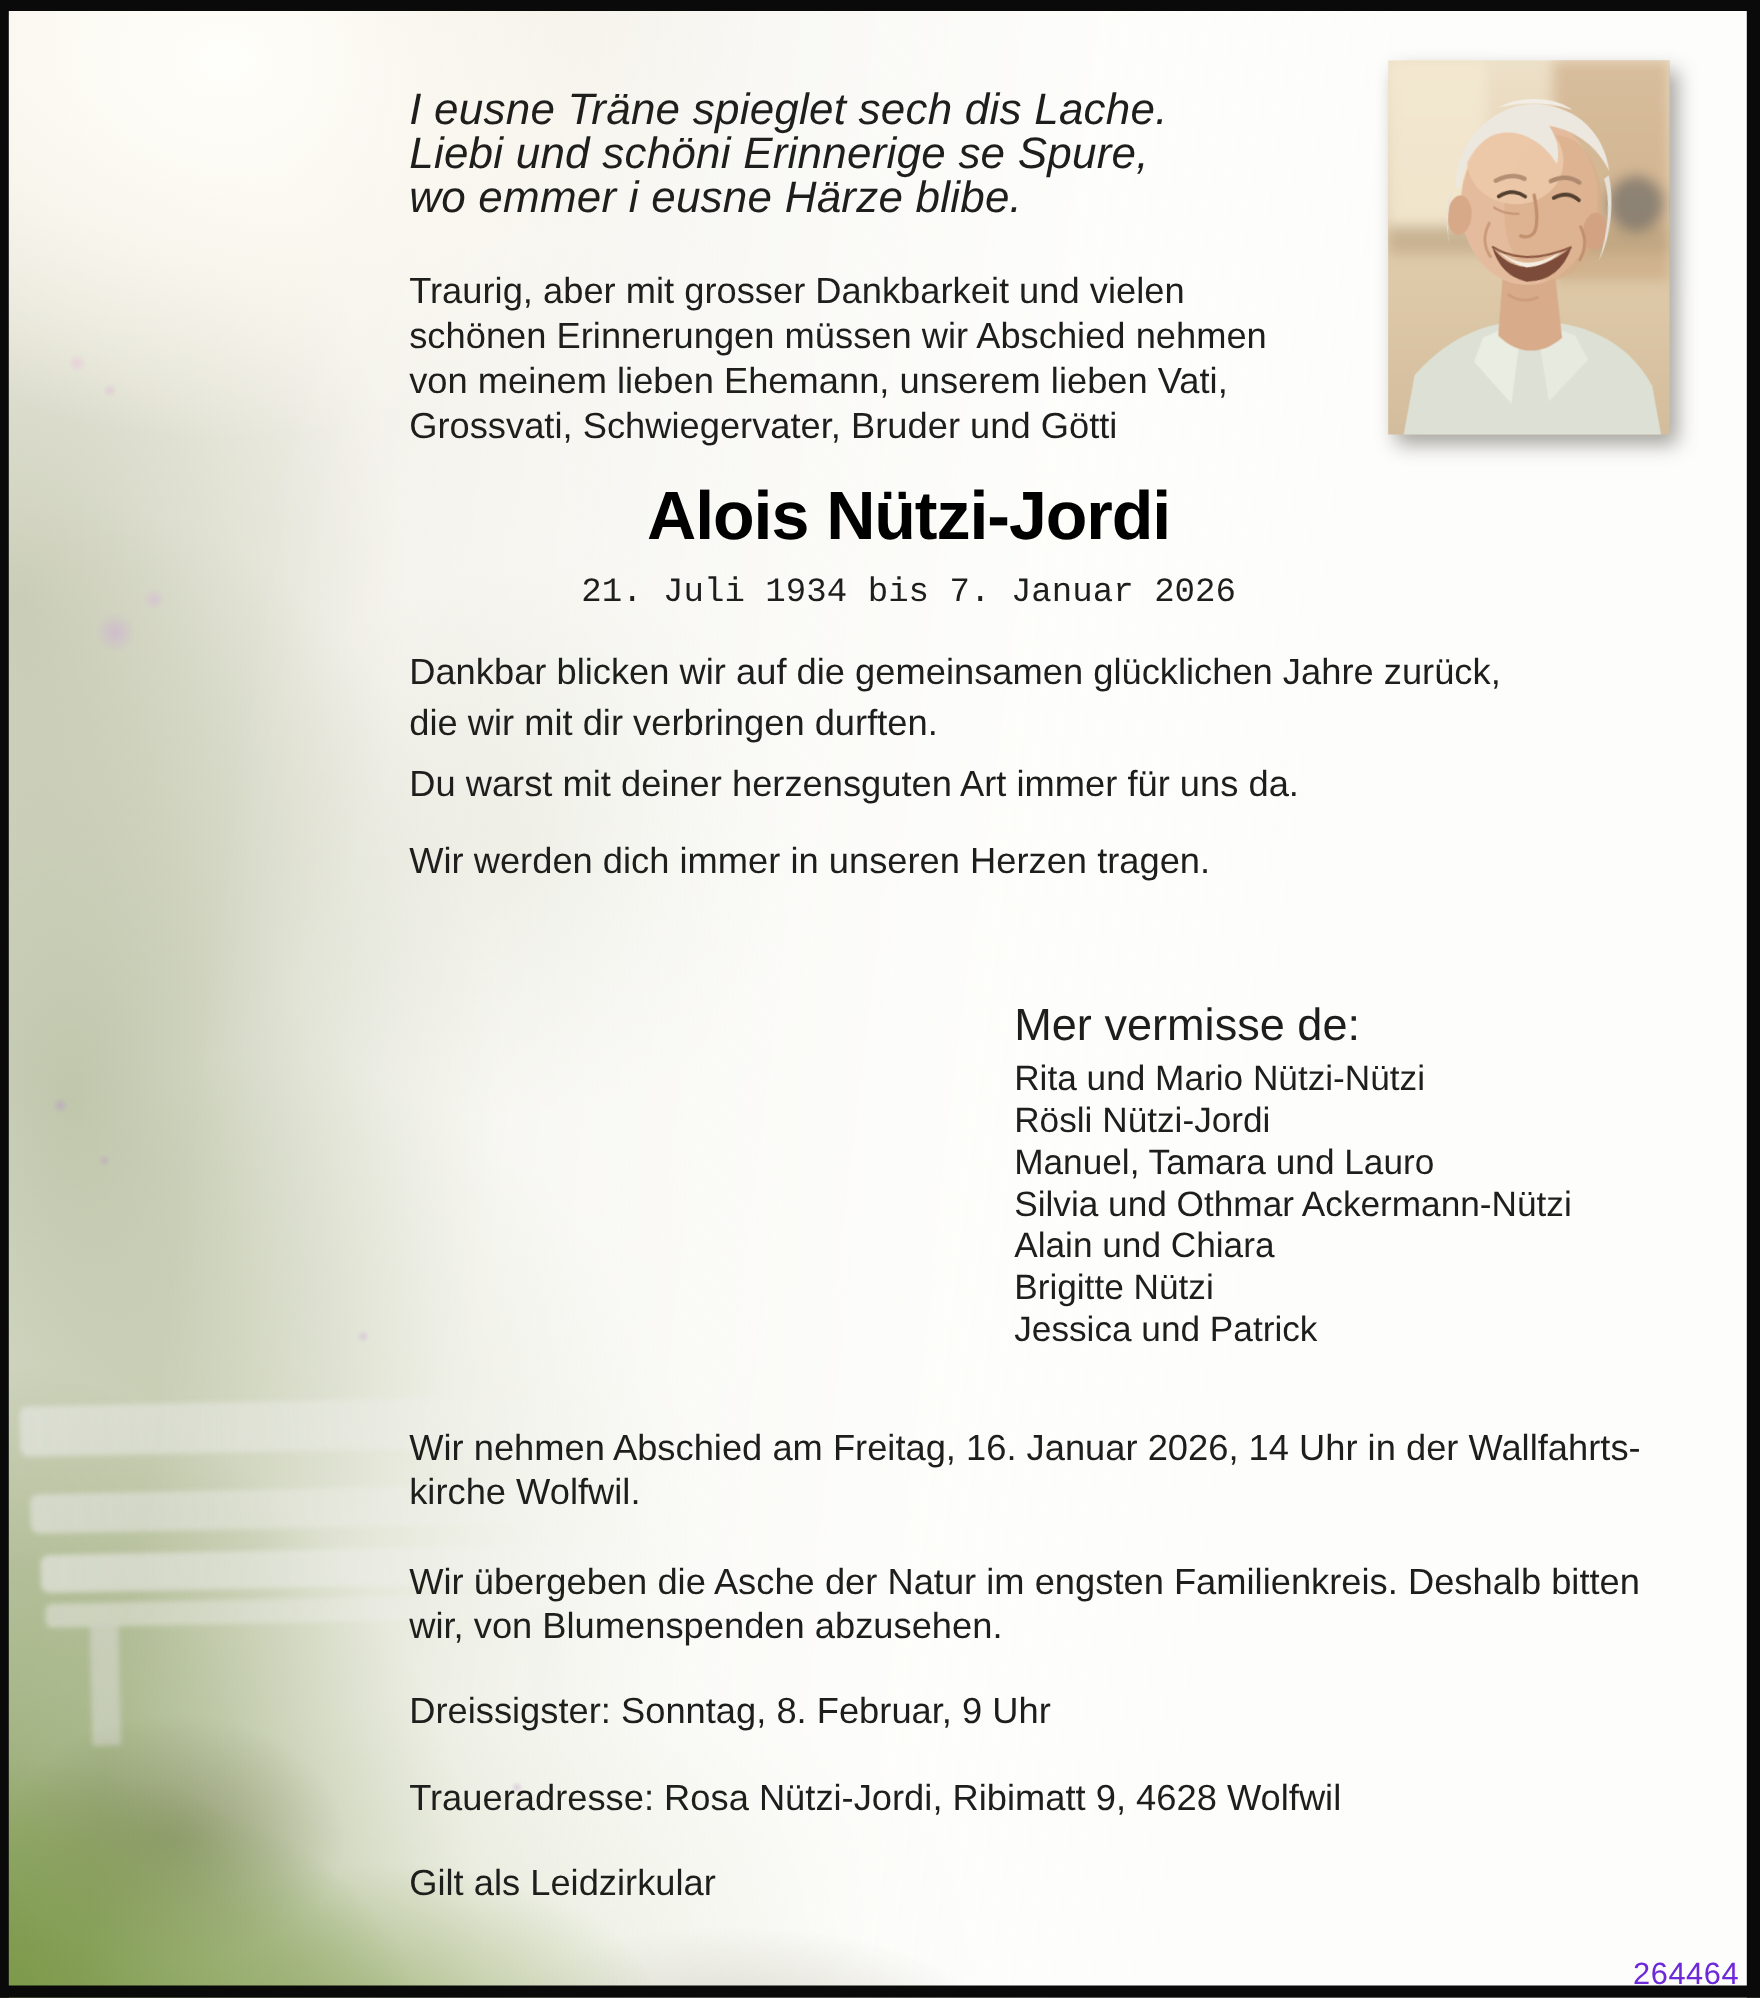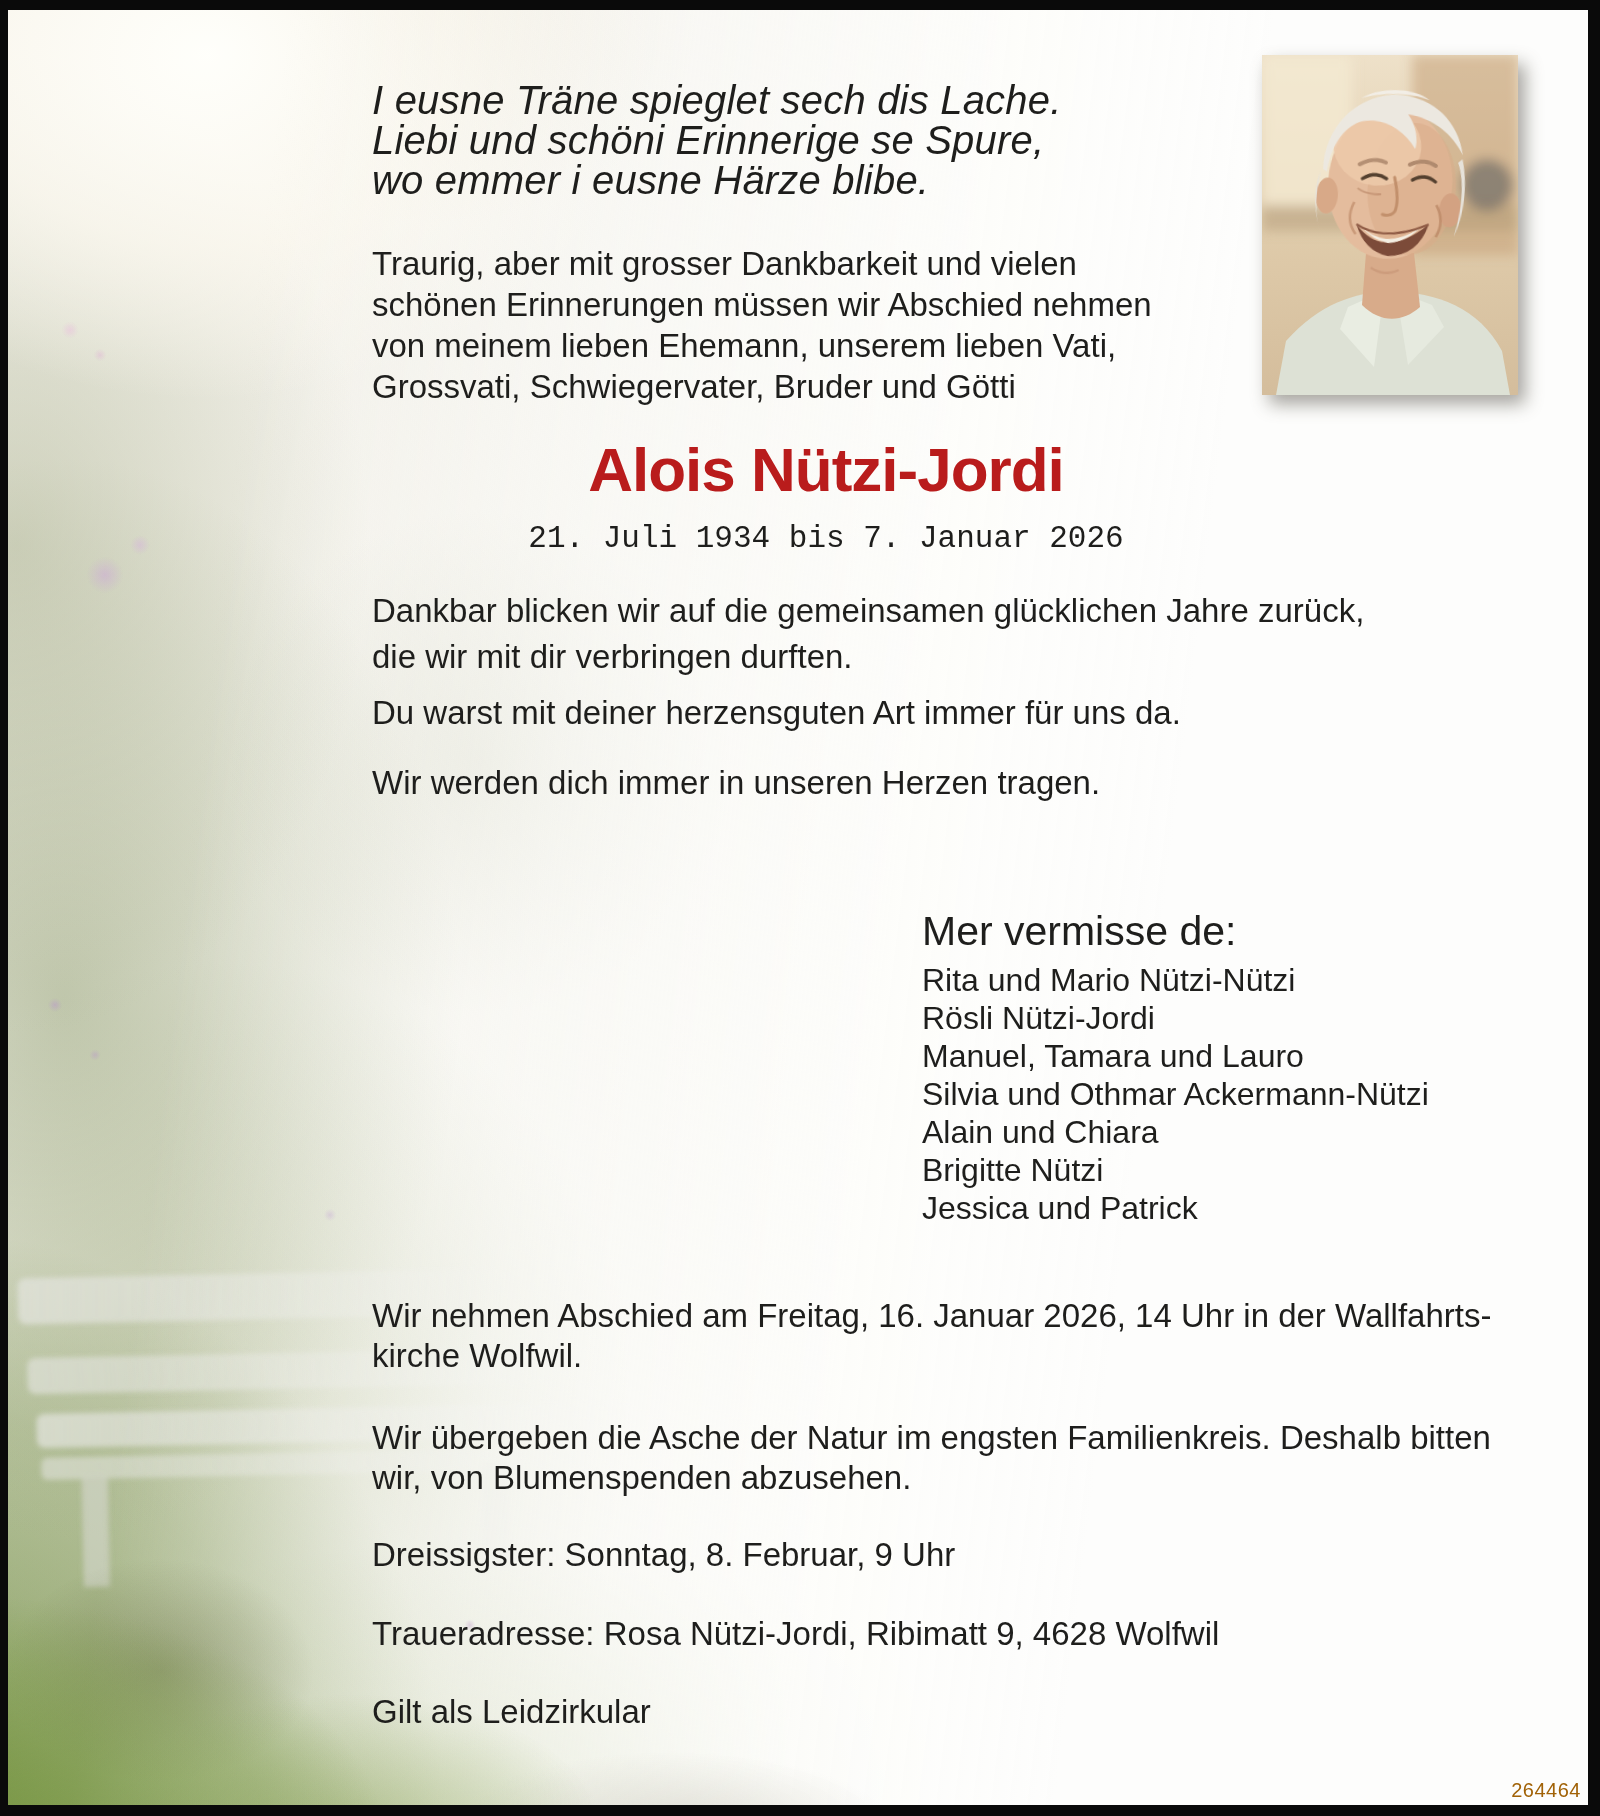--- a/index.html
+++ b/index.html
@@ -63,34 +63,34 @@
     z-index:30;
     filter:drop-shadow(7px 9px 9px rgba(60,55,45,0.45));
   }
   .photo svg{display:block;width:100%;height:100%;}
   
   .tb{position:absolute;left:372px;z-index:20;}
   .line{white-space:nowrap;}
   .verse{top:80px;font-style:italic;font-size:40px;line-height:40px;letter-spacing:.2px;}
   .intro{top:243px;font-size:33px;line-height:41px;}
   .name-block{top:437px;width:908px;text-align:center;
-    font-size:62px;line-height:66px;font-weight:bold;color:#b91c1c;letter-spacing:-1px;}
+    font-size:62px;line-height:66px;font-weight:bold;color:#000000;letter-spacing:-1px;}
   .date-block{top:521px;width:908px;text-align:center;font-size:31px;font-family:Liberation Mono, monospace;}
   .gratitude{top:588px;font-size:33px;line-height:46px;}
   .tribute{top:694px;font-size:33px;}
   .remembrance{top:764px;font-size:33px;}
   .mourners-heading{left:922px;top:908px;font-size:41px;}
   .mourners{left:922px;top:961px;font-size:32px;line-height:38px;}
   .farewell{top:1296px;font-size:33px;line-height:40px;}
   .cremation{top:1418px;font-size:33px;line-height:40px;}
   .thirtieth{top:1536px;font-size:33px;}
   .address{top:1615px;font-size:33px;}
   .circular{top:1693px;font-size:33px;}
   .refnum{position:absolute;right:19px;top:1779px;z-index:20;
-    font-size:20px;color:#a16207;letter-spacing:.5px;}
+    font-size:28px;color:#6d28d9;letter-spacing:.5px;}
 </style>
 </head>
 <body>
 
 <div class="page">
 
   <div class="bg-base"></div>
 
   <div class="bench">
     <svg width="660" height="340" viewBox="0 0 660 340">

